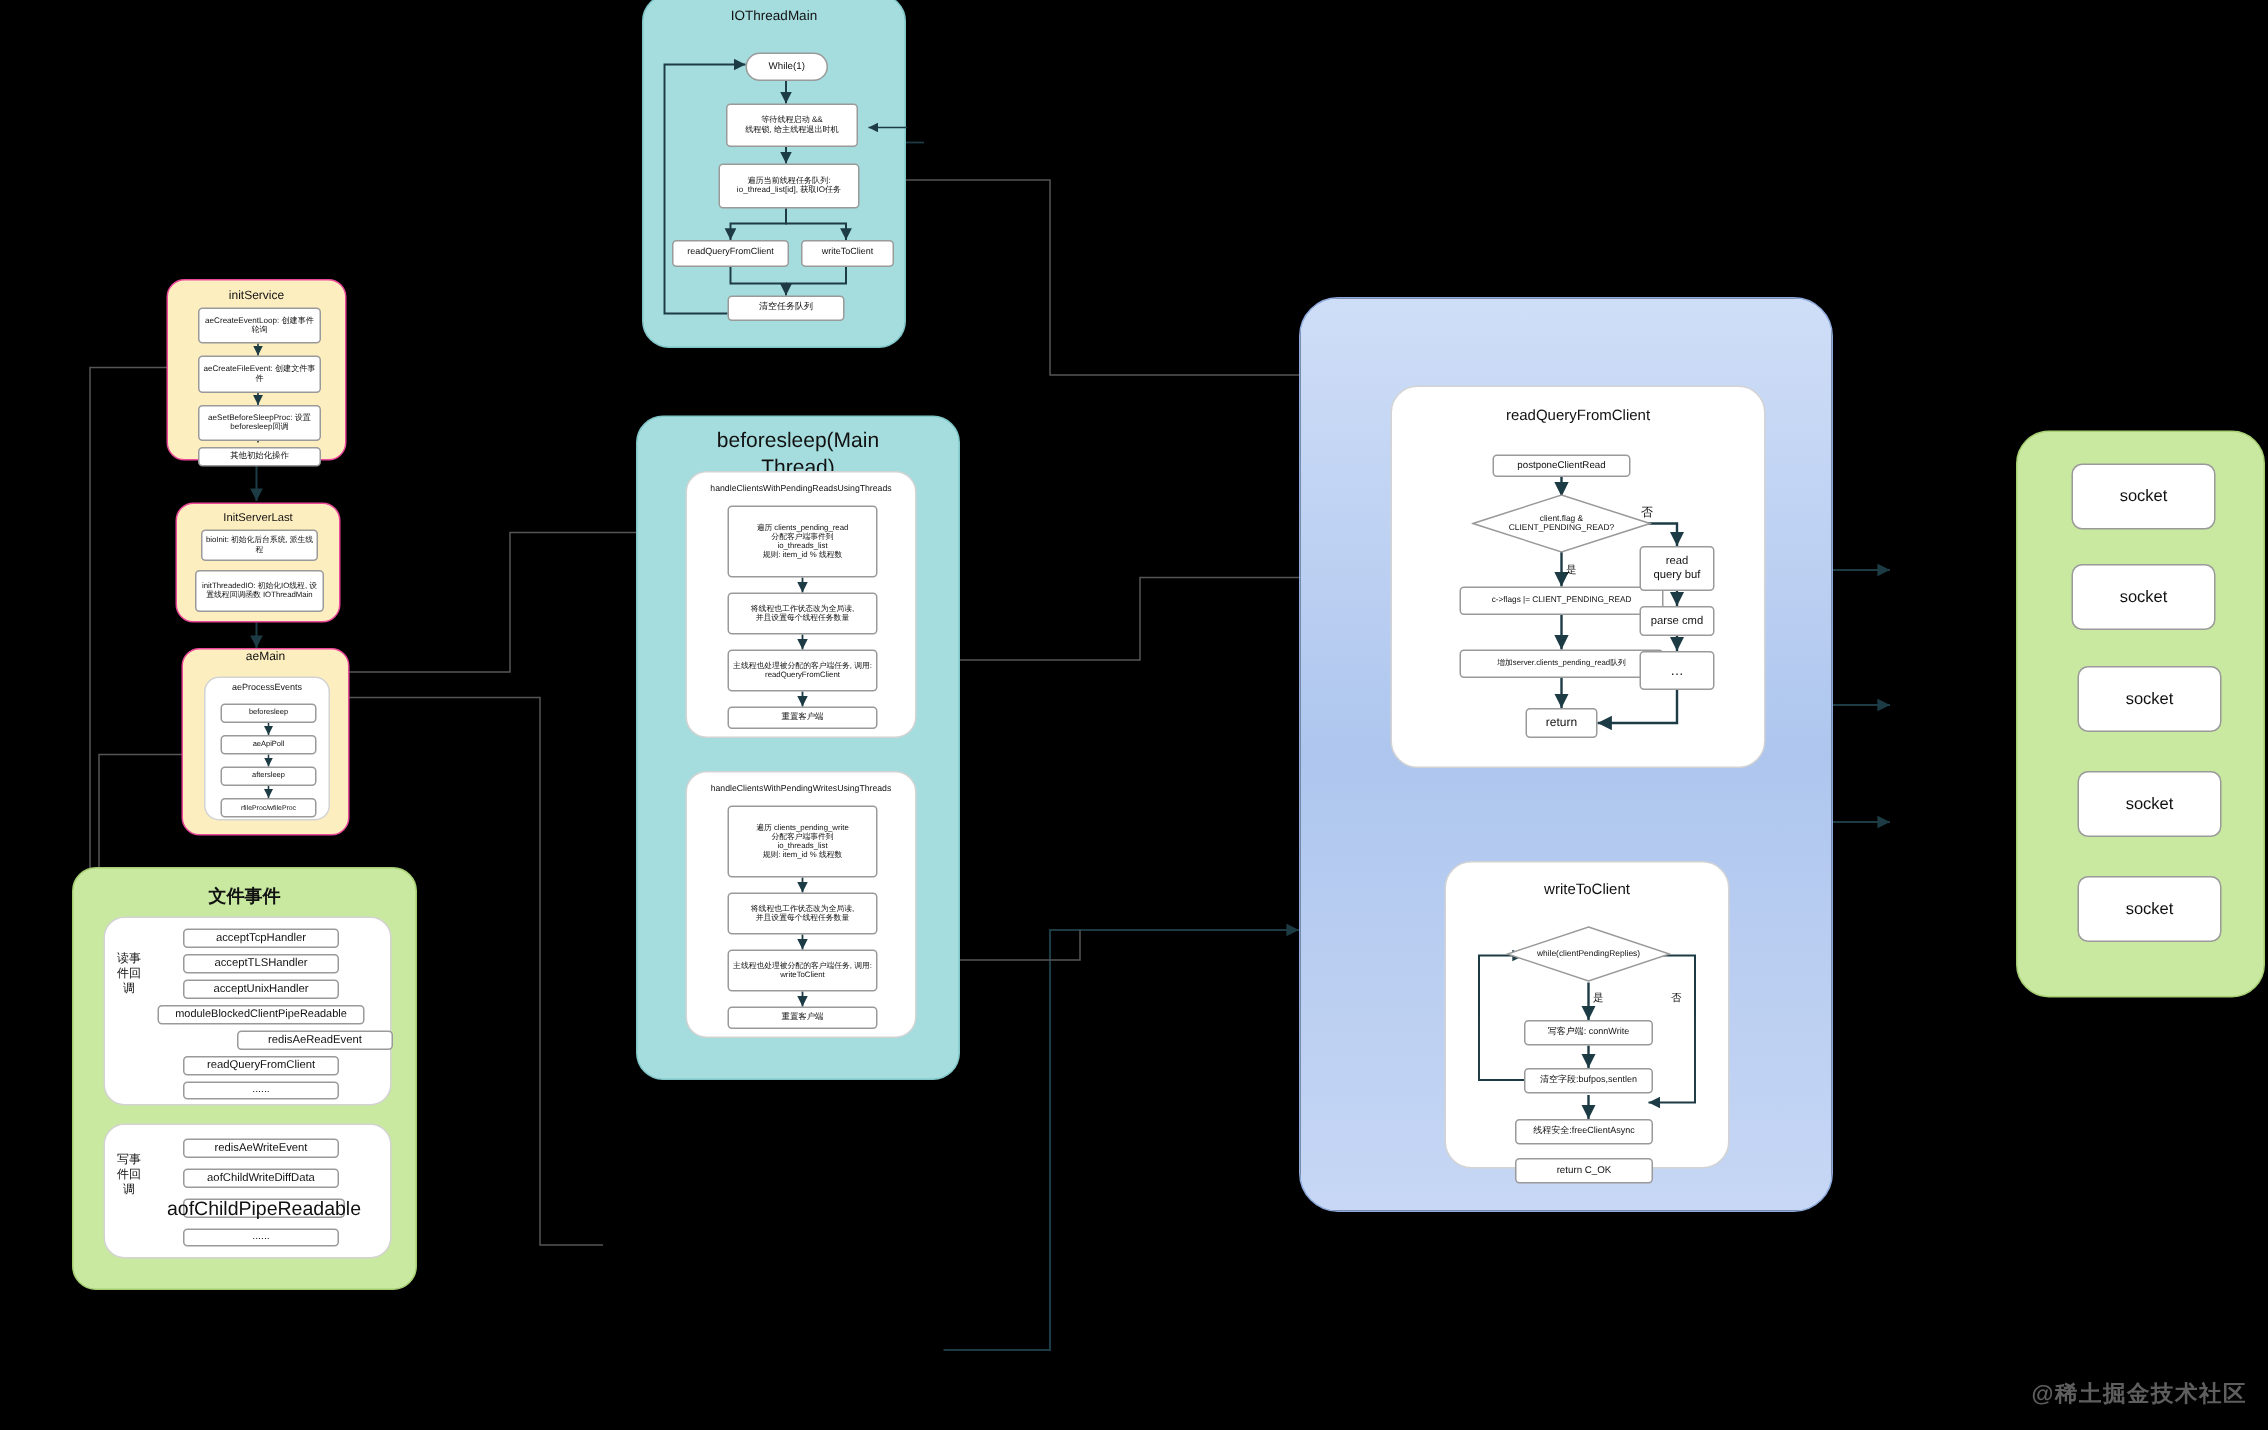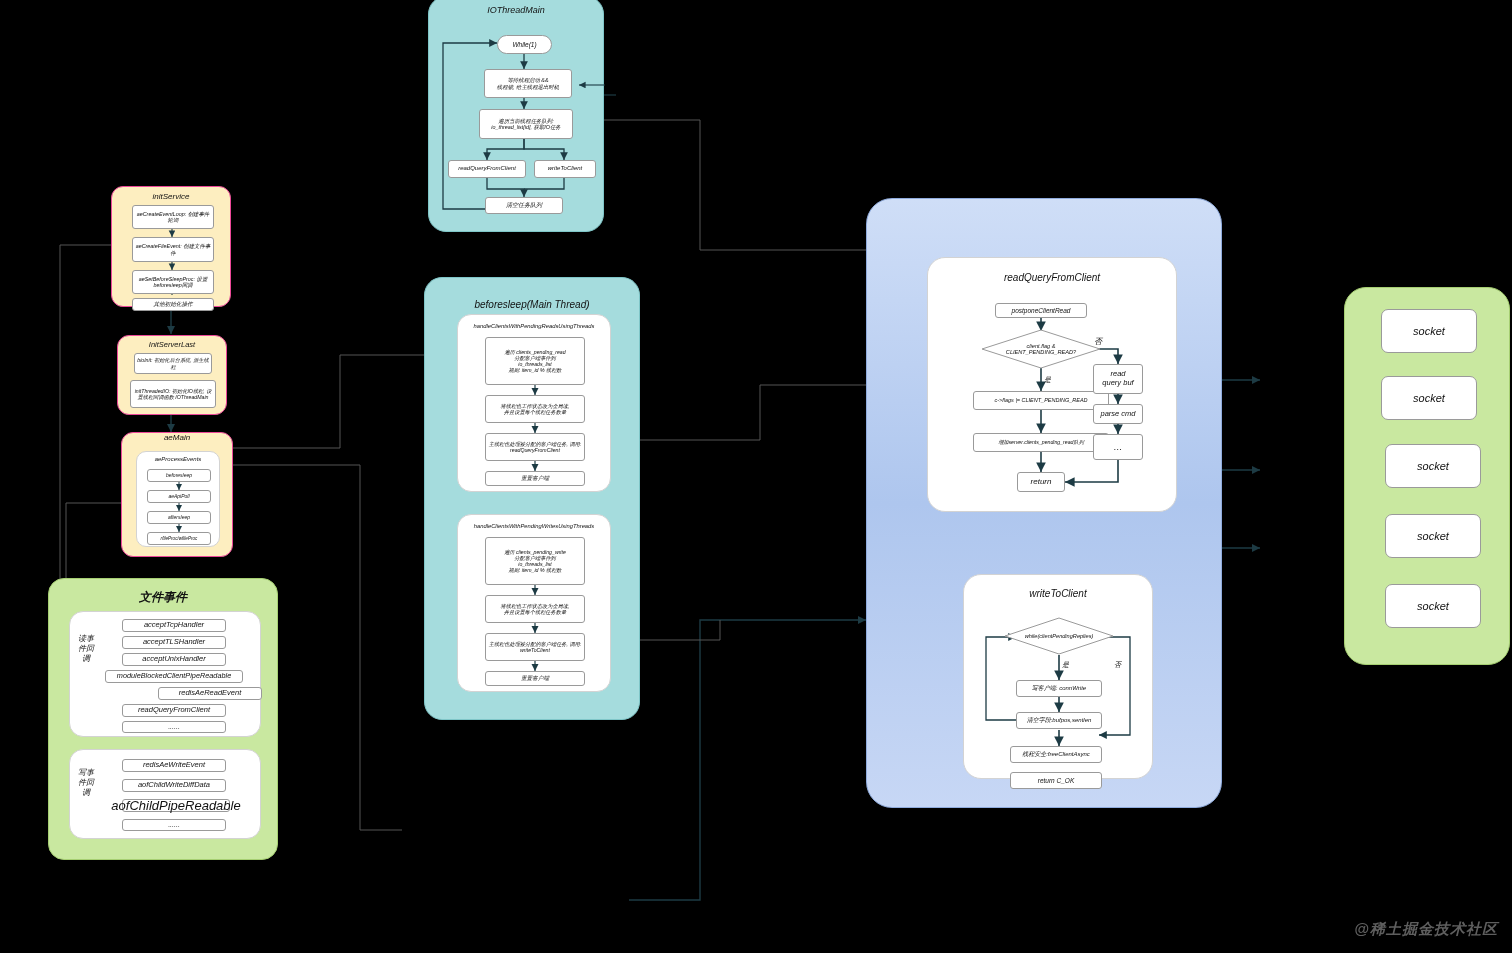--- a/index.html
+++ b/index.html
@@ -1,17 +1,17 @@
 <!DOCTYPE html>
 <html><head>
 <meta charset="utf-8">
 <style>
   html,body{margin:0;padding:0;background:#000;}
   #stage{position:relative;width:1512px;height:953px;background:#000;
-         font-family:"Liberation Sans","DejaVu Sans",sans-serif;overflow:hidden;font-style:italic;}
+         font-family:"Liberation Sans","DejaVu Sans",sans-serif;overflow:hidden;}
   .panel{position:absolute;border-radius:18px;box-sizing:border-box;}
   .panel-teal{background:#a5dcdd;border:1px solid #7fc6c8;}
   .panel-yellow{background:#fdeec0;border:1px solid #ec4899;}
   .panel-green{background:#c9e8a0;border:1px solid #a6cf72;}
   .panel-blue{background:linear-gradient(180deg,#cfdef7 0%,#aec6ee 50%,#c7d7f5 100%);
               border:1px solid #8fabdd;}
   .panel-title{position:absolute;left:0;right:0;text-align:center;color:#111;}
   .subpanel{position:absolute;background:#fff;border:1px solid #d3d3d3;border-radius:14px;box-sizing:border-box;}
   .subpanel-green{position:absolute;background:#e4f2dd;border:1px solid #cfe3c4;border-radius:10px;box-sizing:border-box;}
   .node{position:absolute;background:#fff;border:1px solid #9a9a9a;border-radius:3px;
@@ -149,21 +149,21 @@
     <div class="subpanel" style="left:20px;top:170px;width:192px;height:90px;">
       <div class="vtext" style="left:8px;top:18px;font-size:8px;">写事件回调</div>
       <div class="node" style="left:52px;top:9px;width:104px;height:13px;font-size:7.5px;">redisAeWriteEvent</div>
       <div class="node" style="left:52px;top:29px;width:104px;height:13px;font-size:7.5px;">aofChildWriteDiffData</div>
       <div class="node" style="left:52px;top:49px;width:108px;height:13px;font-size:13px;">aofChildPipeReadable</div>
       <div class="node" style="left:52px;top:69px;width:104px;height:12px;font-size:7px;">......</div>
     </div>
   </div>
 
   <div class="panel panel-teal" style="left:424px;top:277px;width:216px;height:443px;">
-    <div class="panel-title" style="top:21px;font-size:10px;line-height:1.25;padding:0 32px;">beforesleep(Main Thread)</div>
+    <div class="panel-title" style="top:7px;font-size:14px;line-height:1.25;padding:0 32px;">beforesleep(Main Thread)</div>
 
     <div class="subpanel" style="left:32px;top:36px;width:154px;height:178px;">
       <div class="panel-title" style="top:8px;font-size:5.8px;">handleClientsWithPendingReadsUsingThreads</div>
       <svg style="position:absolute;left:0;top:0;width:154px;height:178px;">
         <path d="M77,70 L77,80" stroke="#1d3b44" stroke-width="1.2" fill="none" marker-end="url(#ah)"></path>
         <path d="M77,108 L77,118" stroke="#1d3b44" stroke-width="1.2" fill="none" marker-end="url(#ah)"></path>
         <path d="M77,146 L77,156" stroke="#1d3b44" stroke-width="1.2" fill="none" marker-end="url(#ah)"></path>
       </svg>
       <div class="node" style="left:27px;top:22px;width:100px;height:48px;font-size:5.2px;white-space:pre-line;">遍历 clients_pending_read
 分配客户端事件到

